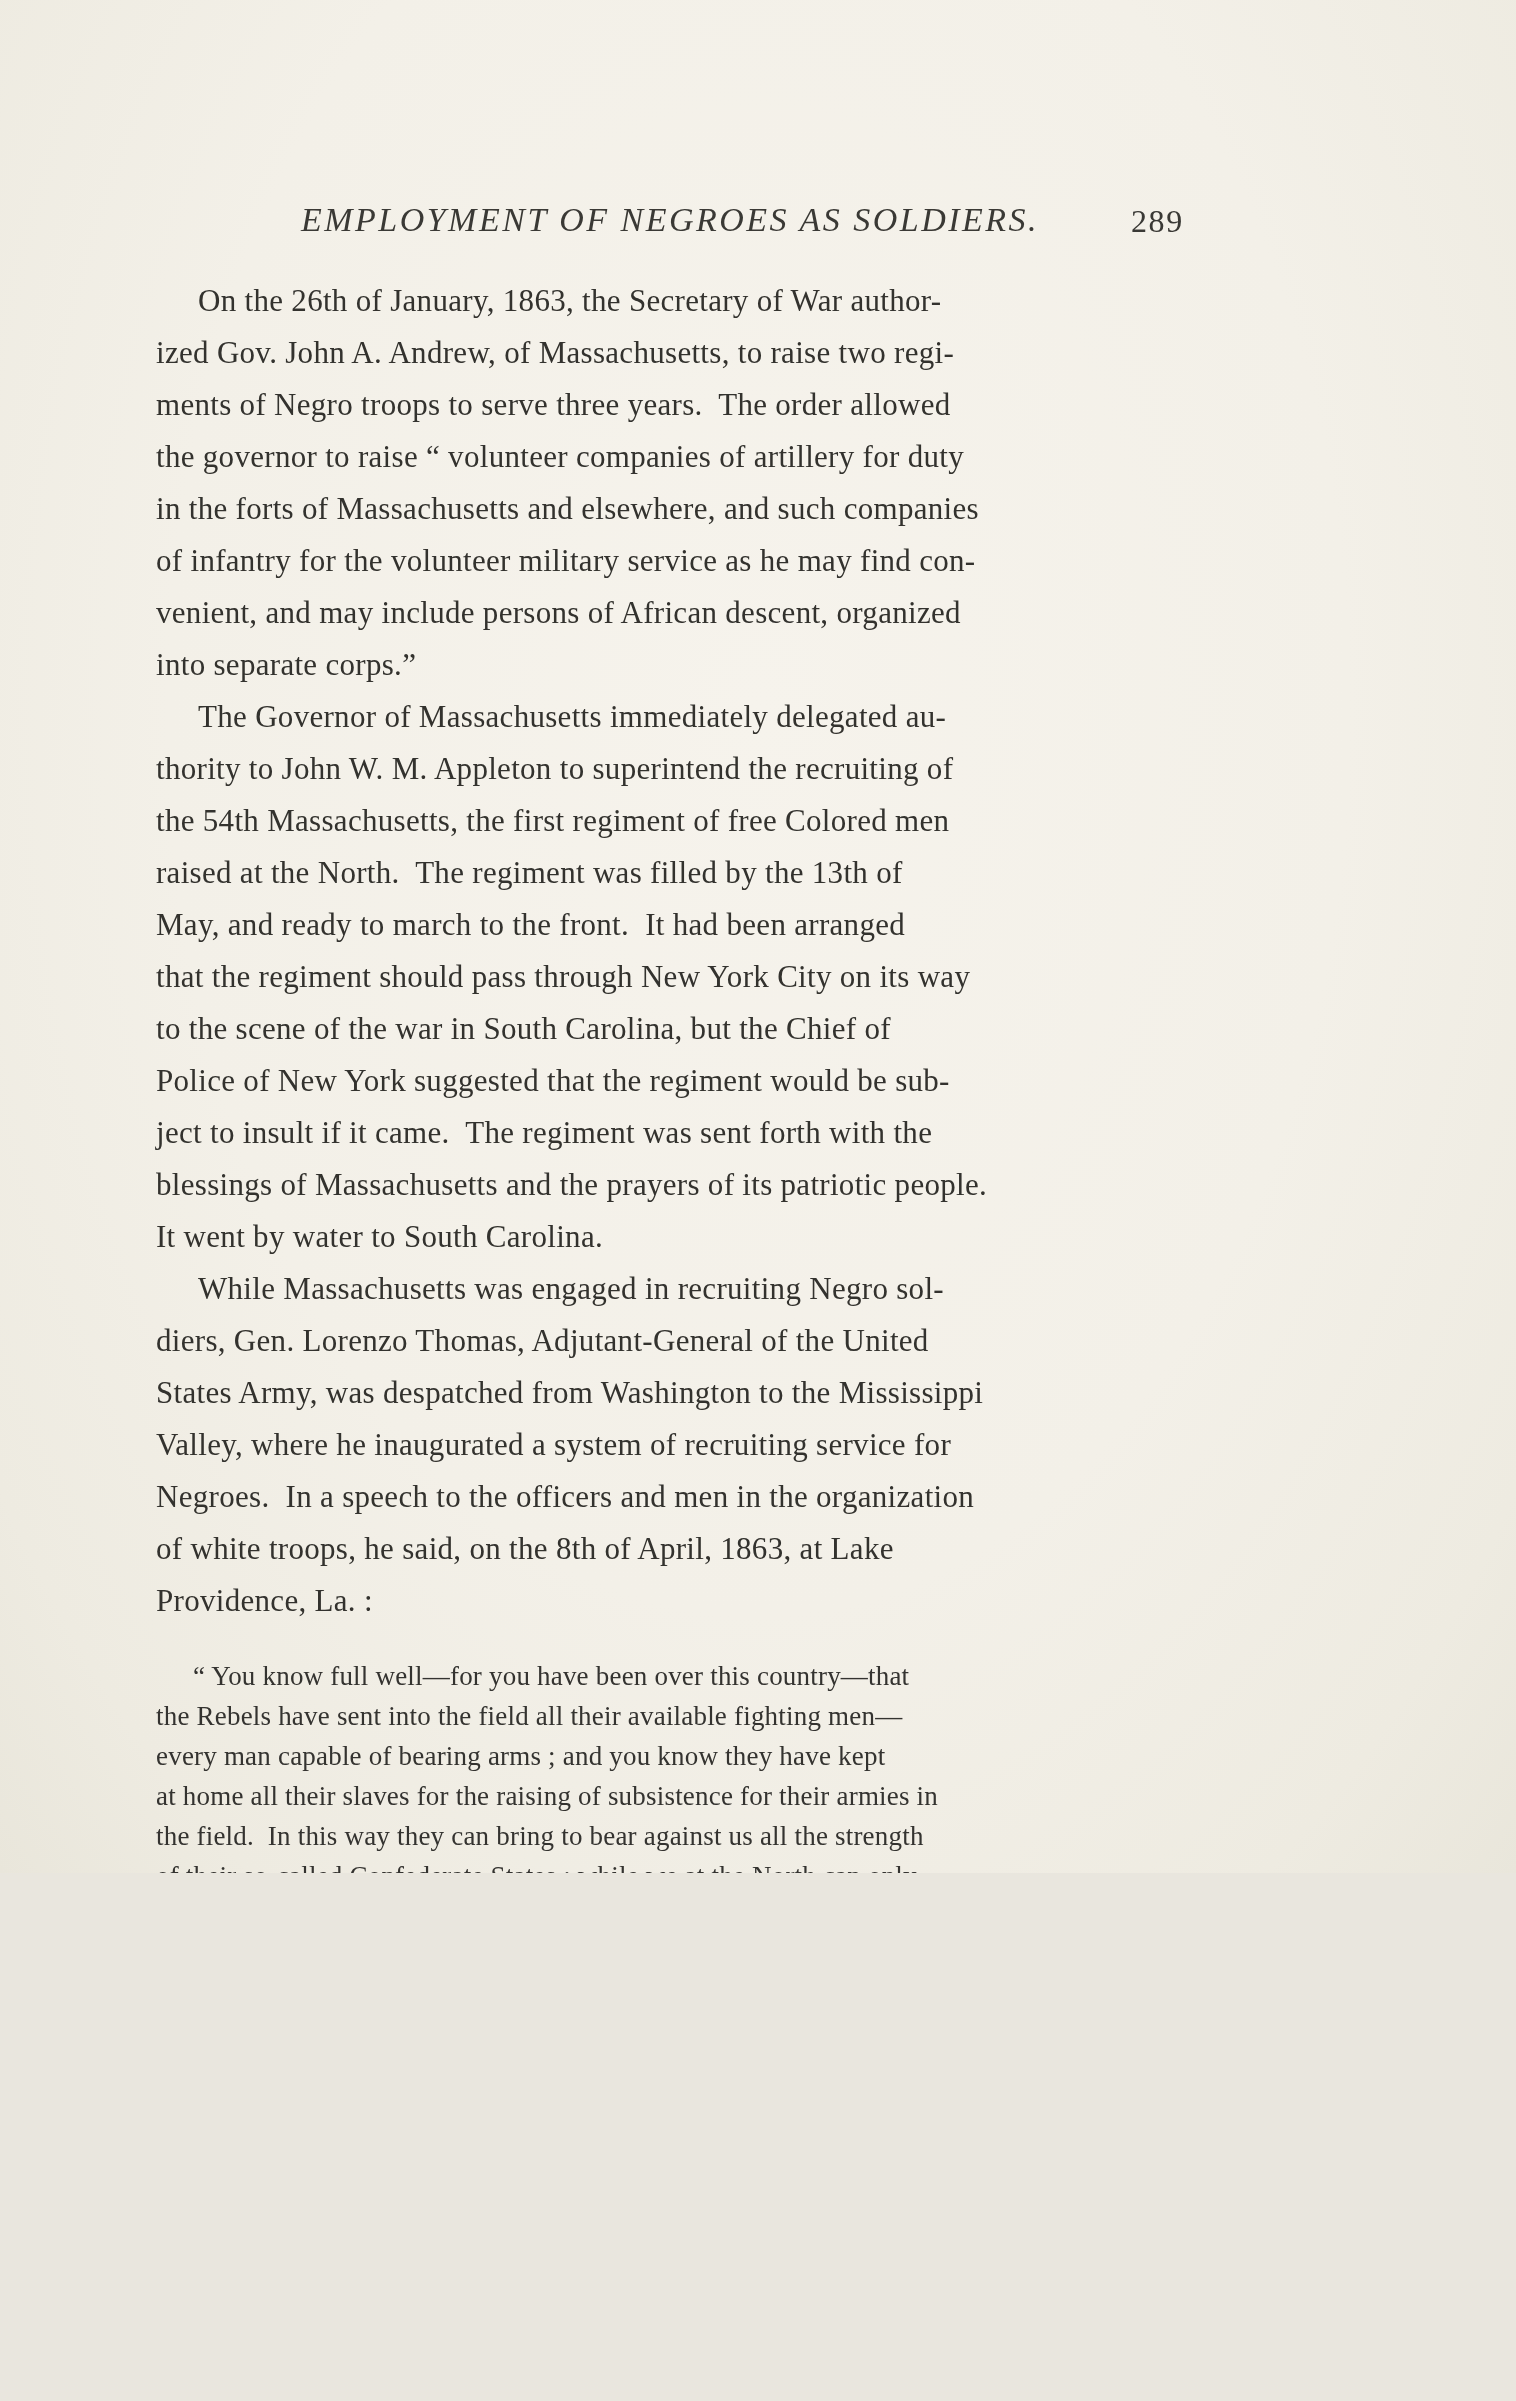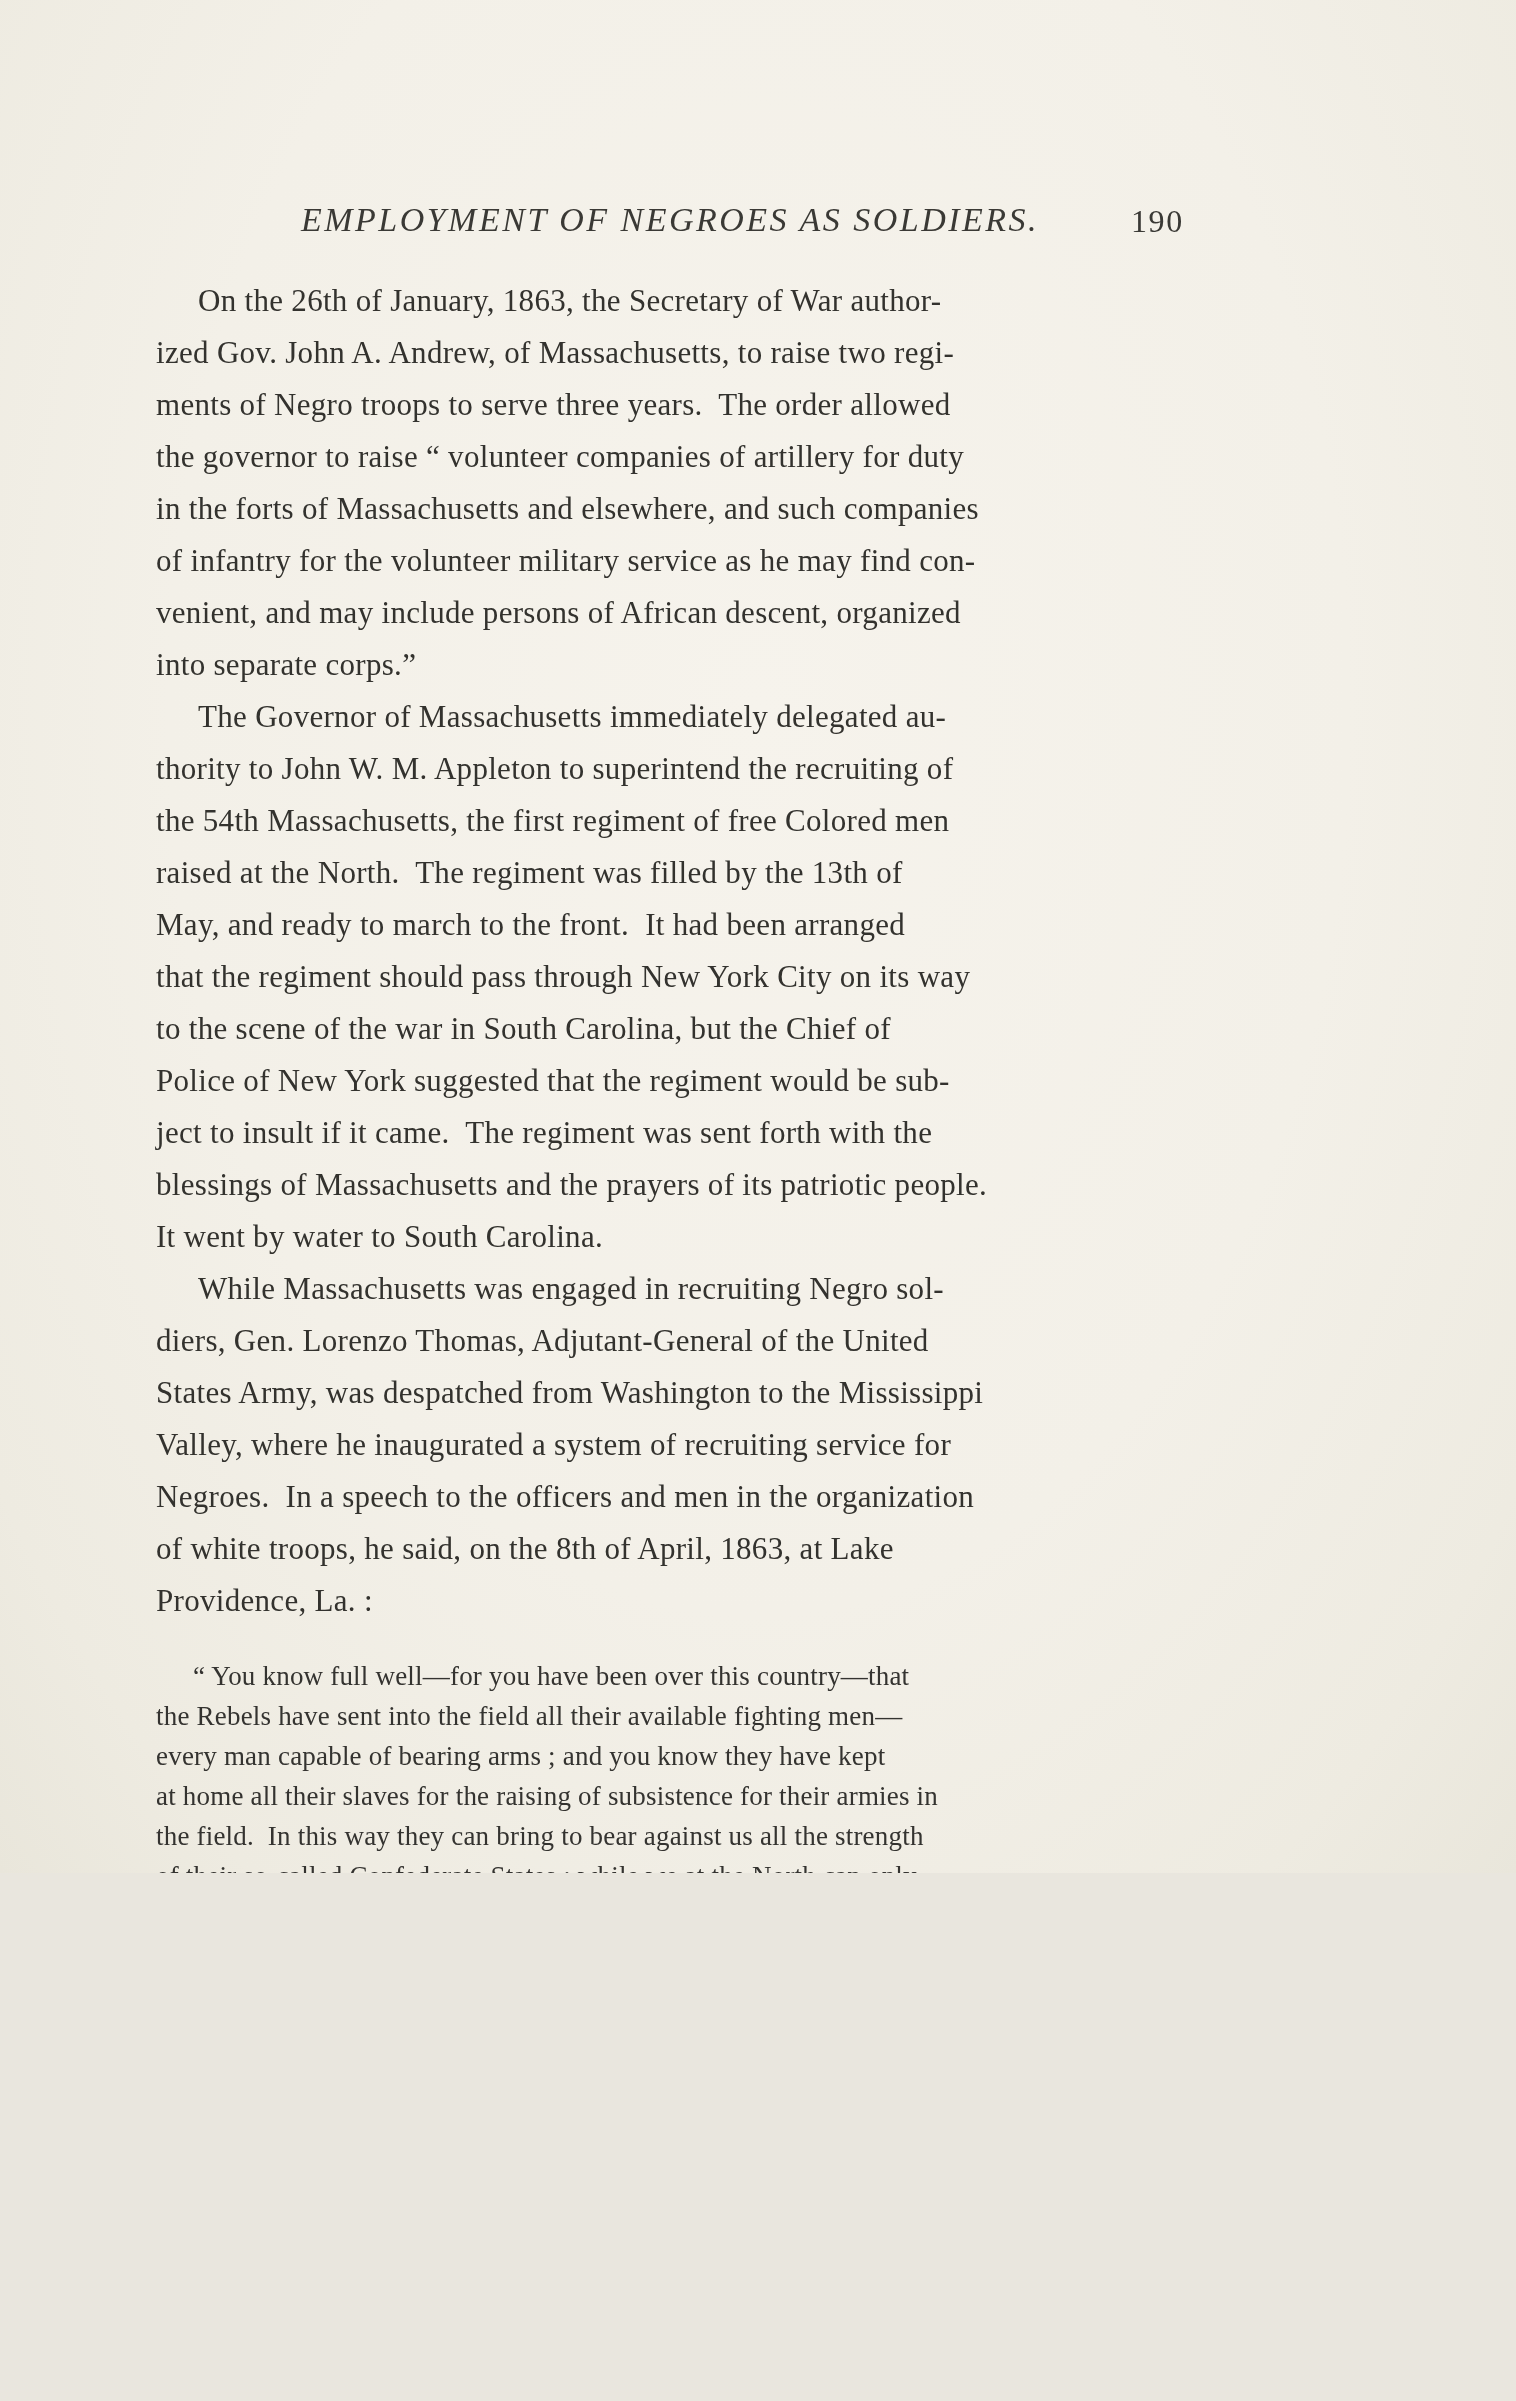--- a/index.html
+++ b/index.html
@@ -64,21 +64,21 @@
     color: #343330;
   }
 </style>
 </head>
 <body>
 
 <div class="page">
 
   <header class="running-head">
     <span class="head-title">EMPLOYMENT OF NEGROES AS SOLDIERS.</span>
-    <span class="page-num">190</span>
+    <span class="page-num">289</span>
   </header>
 
   <main class="body-text">
 
     <p class="para">On the 26th of January, 1863, the Secretary of War author-
 ized Gov. John A. Andrew, of Massachusetts, to raise two regi-
 ments of Negro troops to serve three years.  The order allowed
 the governor to raise “ volunteer companies of artillery for duty
 in the forts of Massachusetts and elsewhere, and such companies
 of infantry for the volunteer military service as he may find con-

